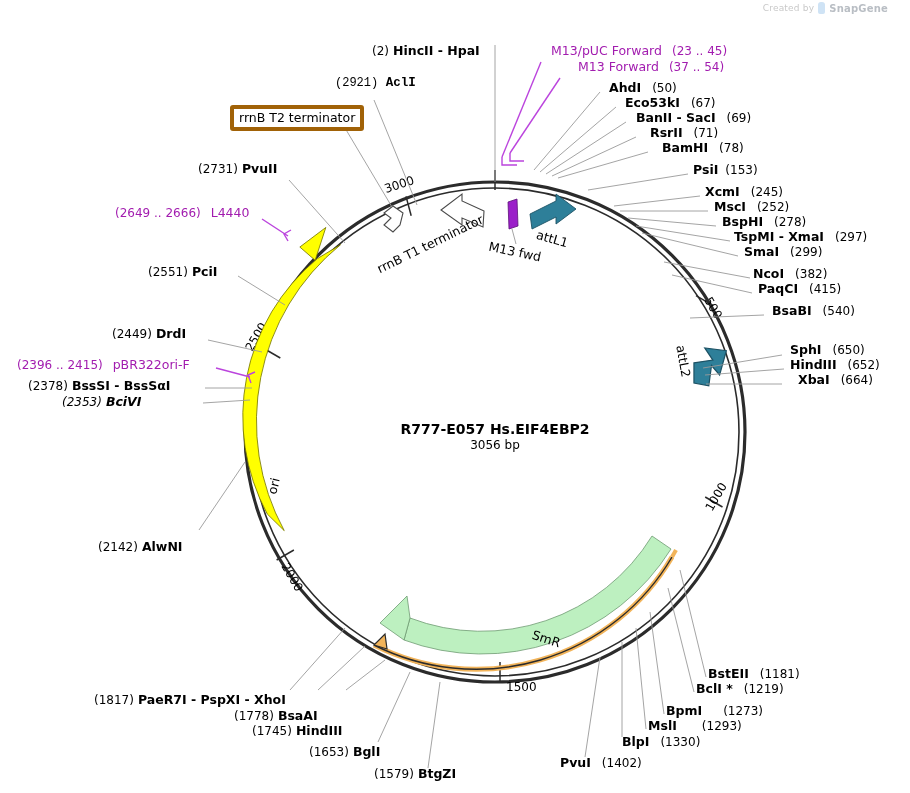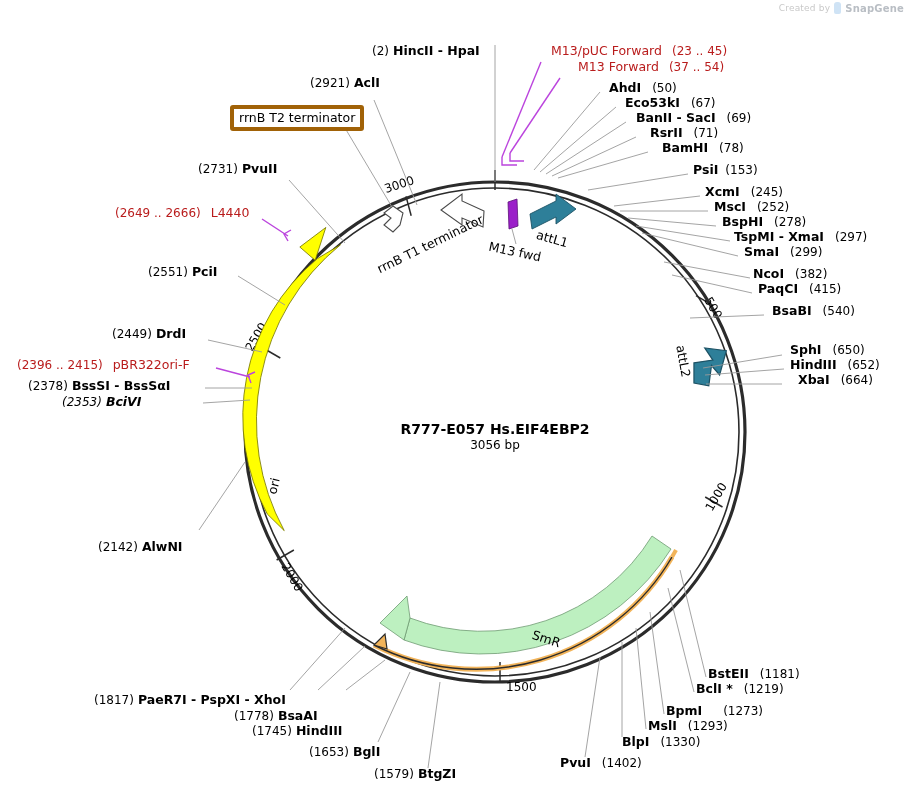--- a/index.html
+++ b/index.html
@@ -5,34 +5,34 @@
   html,body{margin:0;padding:0;background:#ffffff;}
   body{
     width:910px;height:793px;position:relative;overflow:hidden;
     font-family:"DejaVu Sans","Liberation Sans",sans-serif;
     color:#000;
   }
   #map{position:absolute;left:0;top:0;width:910px;height:793px;}
 
   
   .wm{
-    position:absolute;right:6px;top:2px;
+    position:absolute;right:22px;top:2px;
     display:flex;align-items:center;gap:4px;
     font-size:9px;color:#c9c9c9;letter-spacing:.2px;
   }
   .wm .brand{color:#b9bec4;font-weight:bold;font-size:10px;}
   .wm .logo{width:7px;height:12px;background:#cfe3f5;border-radius:3px 3px 2px 2px;display:inline-block;}
 
   
   .lbl{
     position:absolute;white-space:nowrap;font-size:12.5px;line-height:14px;
   }
   .lbl .pos{font-weight:normal;color:#000;font-size:12px;}
   .lbl .enz{font-weight:bold;color:#000;font-size:12.5px;}
-  .lbl.purple,.lbl.purple .pos,.lbl.purple .enz{color:#b91c1c;font-weight:normal;}
+  .lbl.purple,.lbl.purple .pos,.lbl.purple .enz{color:#a21caf;font-weight:normal;}
   .lbl.purple .enz{font-weight:normal;}
   .boxed{
     border:4px solid #a16207;border-radius:3px;padding:1px 5px 2px 5px;background:#fff;
   }
 </style>
 </head>
 <body>
 
 <div class="wm">
   <span>Created by</span>
@@ -189,21 +189,21 @@
 </svg>
 
 <div class="lbl" style="left:230px;top:111px;">
   <span class="boxed feat">rrnB T2 terminator</span>
 </div>
 
 <div class="lbl" style="left:372px;top:44px;">
   <span class="pos">(2)</span>
   <span class="enz">HincII  -  HpaI</span>
 </div>
-<div class="lbl" style="left:310px;top:76px;">
+<div class="lbl" style="left:335px;top:76px;font-family:Liberation Mono, monospace;">
   <span class="pos">(2921)</span>
   <span class="enz">AclI</span>
 </div>
 <div class="lbl" style="left:198px;top:162px;">
   <span class="pos">(2731)</span>
   <span class="enz">PvuII</span>
 </div>
 <div class="lbl" style="left:148px;top:265px;">
   <span class="pos">(2551)</span>
   <span class="enz">PciI</span>
@@ -318,21 +318,21 @@
 <div class="lbl" style="left:696px;top:682px;">
   <span class="enz">BclI *</span>
   <span class="pos" style="margin-left:7px;">(1219)</span>
 </div>
 <div class="lbl" style="left:666px;top:704px;">
   <span class="enz">BpmI</span>
   <span class="pos" style="margin-left:17px;text-align:right;">(1273)</span>
 </div>
 <div class="lbl" style="left:648px;top:719px;">
   <span class="enz">MslI</span>
-  <span class="pos" style="margin-left:7px;">(1293)</span>
+  <span class="pos" style="margin-left:21px;">(1293)</span>
 </div>
 <div class="lbl" style="left:622px;top:735px;">
   <span class="enz">BlpI</span>
   <span class="pos" style="margin-left:7px;">(1330)</span>
 </div>
 <div class="lbl" style="left:560px;top:756px;">
   <span class="enz">PvuI</span>
   <span class="pos" style="margin-left:7px;">(1402)</span>
 </div>
 

